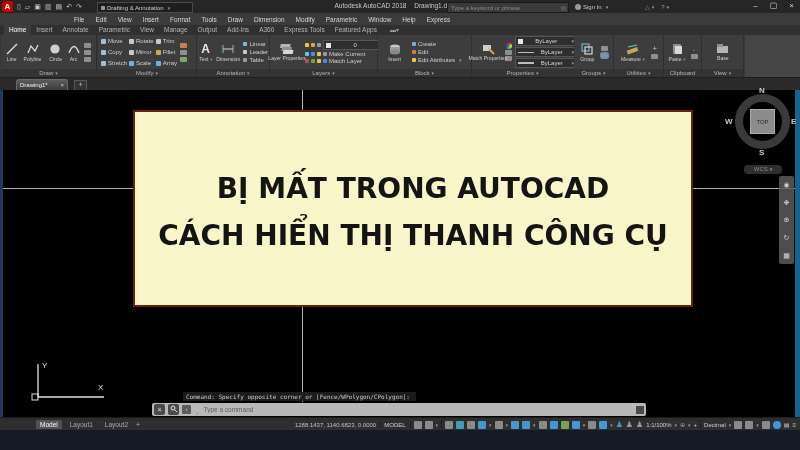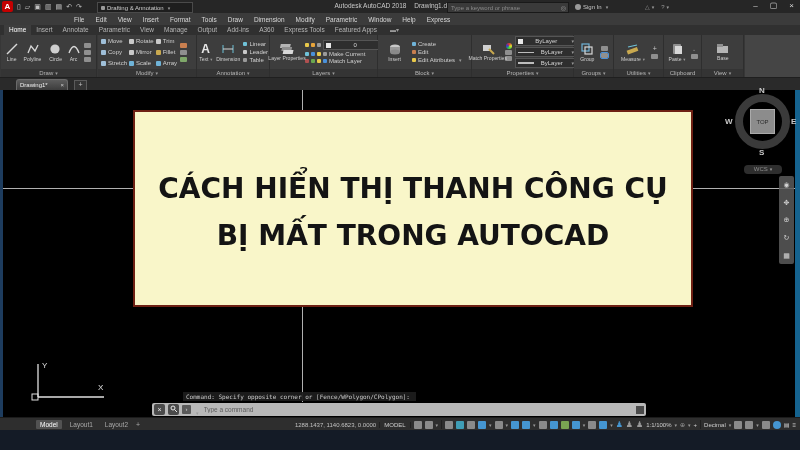--- a/index.html
+++ b/index.html
@@ -480,22 +480,22 @@
   <div class="abs canvas"></div>
   <div class="abs edgeL"></div>
   <div class="abs edgeR"></div>
 
   <div class="abs xh" style="left:302px;top:90px;width:1px;height:20px;"></div>
   <div class="abs xh" style="left:302px;top:307px;width:1px;height:95px;"></div>
   <div class="abs xh" style="left:3px;top:188px;width:130px;height:1px;"></div>
   <div class="abs xh" style="left:693px;top:188px;width:102px;height:1px;"></div>
 
   <div class="abs banner">
+    <div>BỊ MẤT TRONG AUTOCAD</div>
     <div>CÁCH HIỂN THỊ THANH CÔNG CỤ</div>
-    <div>BỊ MẤT TRONG AUTOCAD</div>
   </div>
 
   <div class="abs vcring"></div>
   <div class="abs vctop">
       <span>TOP</span>
     </div>
   <span class="abs vcl" style="left:759px;top:86px;">N</span>
   <span class="abs vcl" style="left:725px;top:117px;">W</span>
   <span class="abs vcl" style="left:791px;top:117px;">E</span>
   <span class="abs vcl" style="left:759px;top:148px;">S</span>

